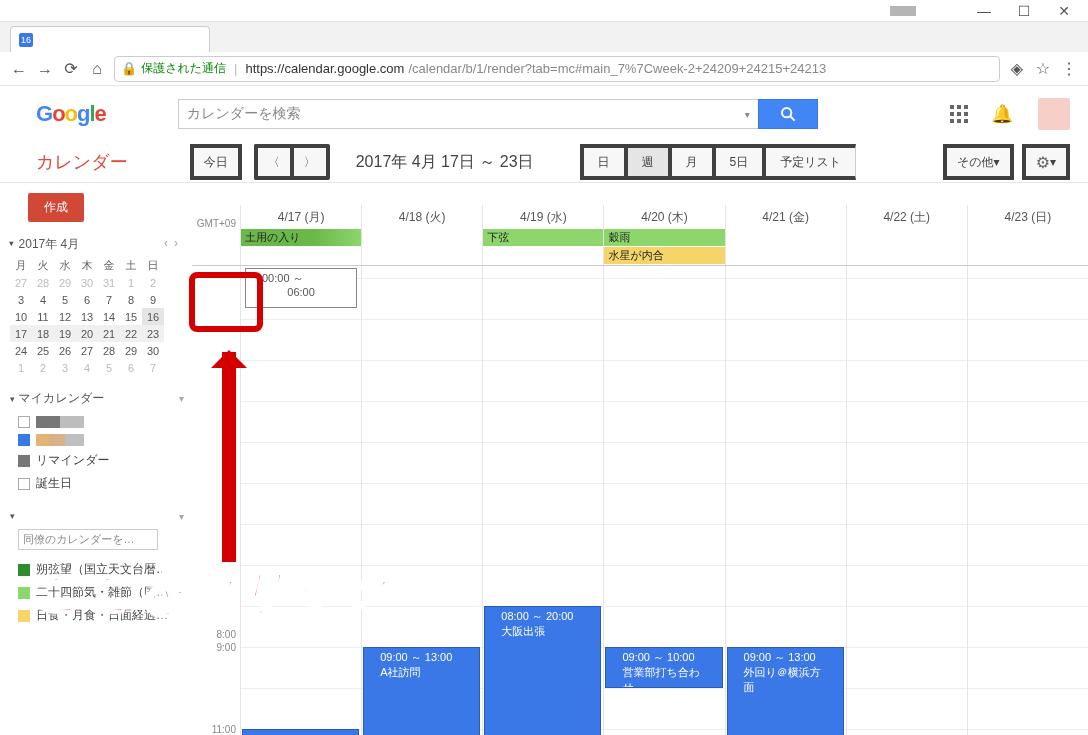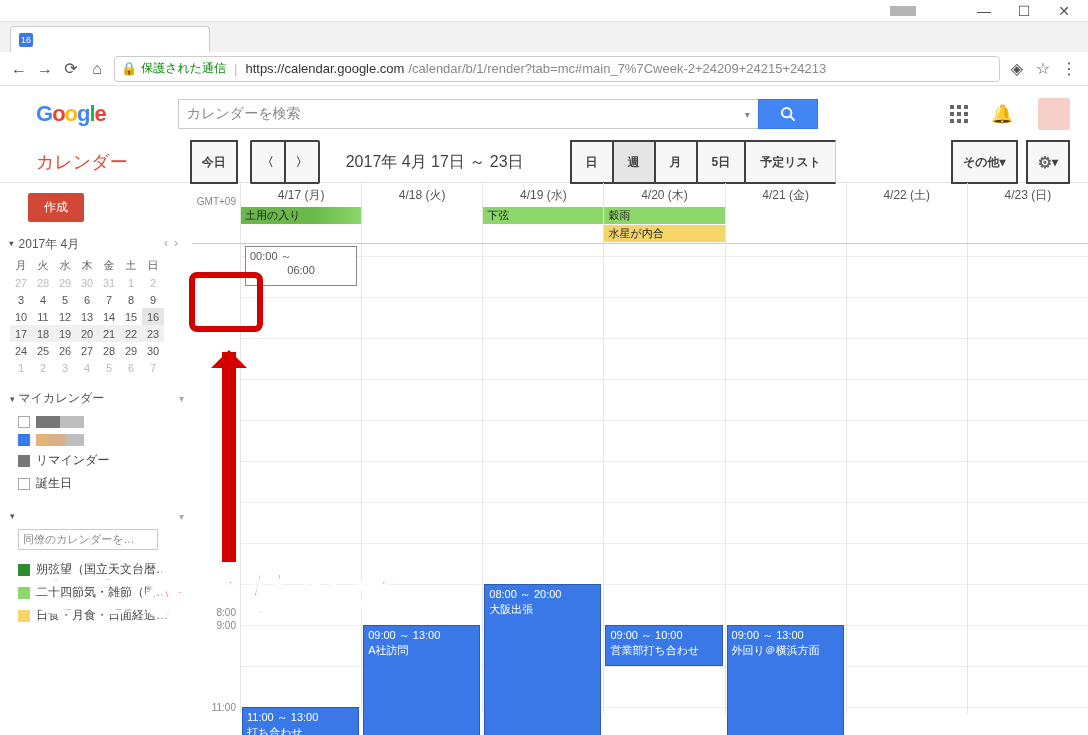--- a/index.html
+++ b/index.html
@@ -32,21 +32,21 @@
 .searchbtn { width: 60px; height: 30px; background: #4285f4; color: #fff; display: flex; align-items: center; justify-content: center; border: 1px solid #3b78e7; }
 .apps { margin-left: auto; display: flex; align-items: center; gap: 24px; color: #888; }
 .appsgrid { width: 18px; height: 18px; display: grid; grid-template-columns: repeat(3,4px); grid-template-rows: repeat(3,4px); gap: 3px; }
 .appsgrid i { background: #666; }
 .bell { font-size: 18px; }
 .avatar { width: 32px; height: 32px; background: #f5cfc8; border-radius: 2px; }
 
 
 .toolbar { height: 40px; display: flex; align-items: center; padding: 0 18px 0 36px; gap: 8px; }
 .appname { color: #dd4b39; font-size: 18px; margin-right: 54px; }
-.btn { border: 2px solid #404040; background: #f7f7f7; padding: 4px 10px; font-size: 12px; color: #444; cursor: pointer; height: 44px; display: flex; align-items: center; font-weight: bold; }
+.btn { border: 4px solid #404040; background: #f7f7f7; padding: 4px 10px; font-size: 12px; color: #444; cursor: pointer; height: 36px; display: flex; align-items: center; }
 .btngroup { display: flex; }
 .btngroup .btn:first-child { border-radius: 2px 0 0 2px; border-right: none; }
 .btngroup .btn:last-child { border-radius: 0 2px 2px 0; }
 .daterange { margin: 0 28px 0 18px; font-size: 16px; color: #444; }
 .viewgroup { display: flex; margin-left: 10px; }
 .viewgroup .btn { border-radius: 0; border-right: none; padding: 4px 14px; }
 .viewgroup .btn:last-child { border-right: 1px solid #ccc; }
 .viewgroup .btn.active { background: #e5e5e5; }
 .spacer { flex: 1; }
 .gear { font-size: 16px; color: #666; }
@@ -69,40 +69,40 @@
 .section .shdr { display: flex; align-items: center; color: #555; font-size: 12px; margin-bottom: 6px; }
 .section .shdr .tri { font-size: 9px; margin-right: 4px; }
 .section .shdr .menu { margin-left: auto; color: #aaa; font-size: 10px; }
 .calitem { display: flex; align-items: center; gap: 6px; padding: 3px 0 3px 8px; font-size: 12px; color: #444; }
 .calitem .sw { width: 12px; height: 12px; border: 1px solid #aaa; display: inline-block; }
 .calitem .swgrad { width: 48px; height: 12px; display: inline-block; }
 .searchcalbox { border: 1px solid #ccc; padding: 2px 4px; font-size: 11px; color: #888; margin: 4px 0 8px 8px; width: 140px; }
 
 
 .calarea { flex: 1; position: relative; overflow: hidden; }
-.dayhdr { display: flex; height: 24px; }
+.dayhdr { display: flex; height: 24px; margin-top: 22px; }
 .dayhdr .tzlabel { width: 48px; font-size: 10px; color: #888; display: flex; align-items: flex-end; justify-content: flex-end; padding-right: 4px; }
 .dayhdr .dh { flex: 1; text-align: center; font-size: 12px; color: #555; padding-top: 4px; border-left: 1px solid #e5e5e5; }
 .alldayrow { display: flex; border-bottom: 1px solid #ccc; }
 .alldayrow .tzcol { width: 48px; }
 .alldayrow .adcol { flex: 1; border-left: 1px solid #e5e5e5; min-height: 32px; }
 .adChip { font-size: 11px; padding: 1px 4px; color: #222; margin-bottom: 1px; }
 .ad-green1 { background: linear-gradient(to right,#6ab84a 60%,#8cd66b); }
 .ad-green2 { background: #8cd66b; }
 .ad-green3 { background: #8cd66b; }
 .ad-yellow { background: #f5d56a; }
 
 .grid { position: relative; display: flex; height: 470px; }
 .timecol { width: 48px; position: relative; }
 .timecol .hr { position: absolute; right: 4px; font-size: 10px; color: #888; transform: translateY(-50%); }
 .daycols { flex: 1; display: flex; position: relative; }
 .daycol { flex: 1; border-left: 1px solid #e5e5e5; position: relative; }
 .hlines { position: absolute; inset: 0; }
 .hlines div { position: absolute; left: 0; right: 0; height: 0; border-top: 1px solid #eee; }
-.event { position: absolute; left: 1px; right: 2px; background: #3b78e7; color: #fff; font-size: 11px; padding: 2px 4px; border: 1px solid #2a5db0; overflow: hidden; }
+.event { position: absolute; left: 1px; right: 2px; background: #3b78e7; color: #fff; font-size: 11px; padding: 2px 16px; border: 1px solid #2a5db0; overflow: hidden; }
 .event.draft { background: #fff; border: 1px solid #888; color: #555; left: 4px; right: 4px; }
 
 
 .anno-box { position: absolute; border: 6px solid #d40000; border-radius: 8px; pointer-events: none; }
 .anno-arrow { position: absolute; width: 14px; background: #d40000; pointer-events: none; }
 .anno-arrow::before { content: ""; position: absolute; top: -20px; left: -11px; border: 18px solid transparent; border-bottom-color: #d40000; }
 .anno-text { position: absolute; color: #d40000; font-size: 48px; font-weight: 900; font-style: italic; -webkit-text-stroke: 2px #fff; text-stroke: 2px #fff; pointer-events: none; letter-spacing: 2px; text-shadow: 0 0 4px #fff, 0 0 4px #fff; }
 </style>
 </head>
 <body>

